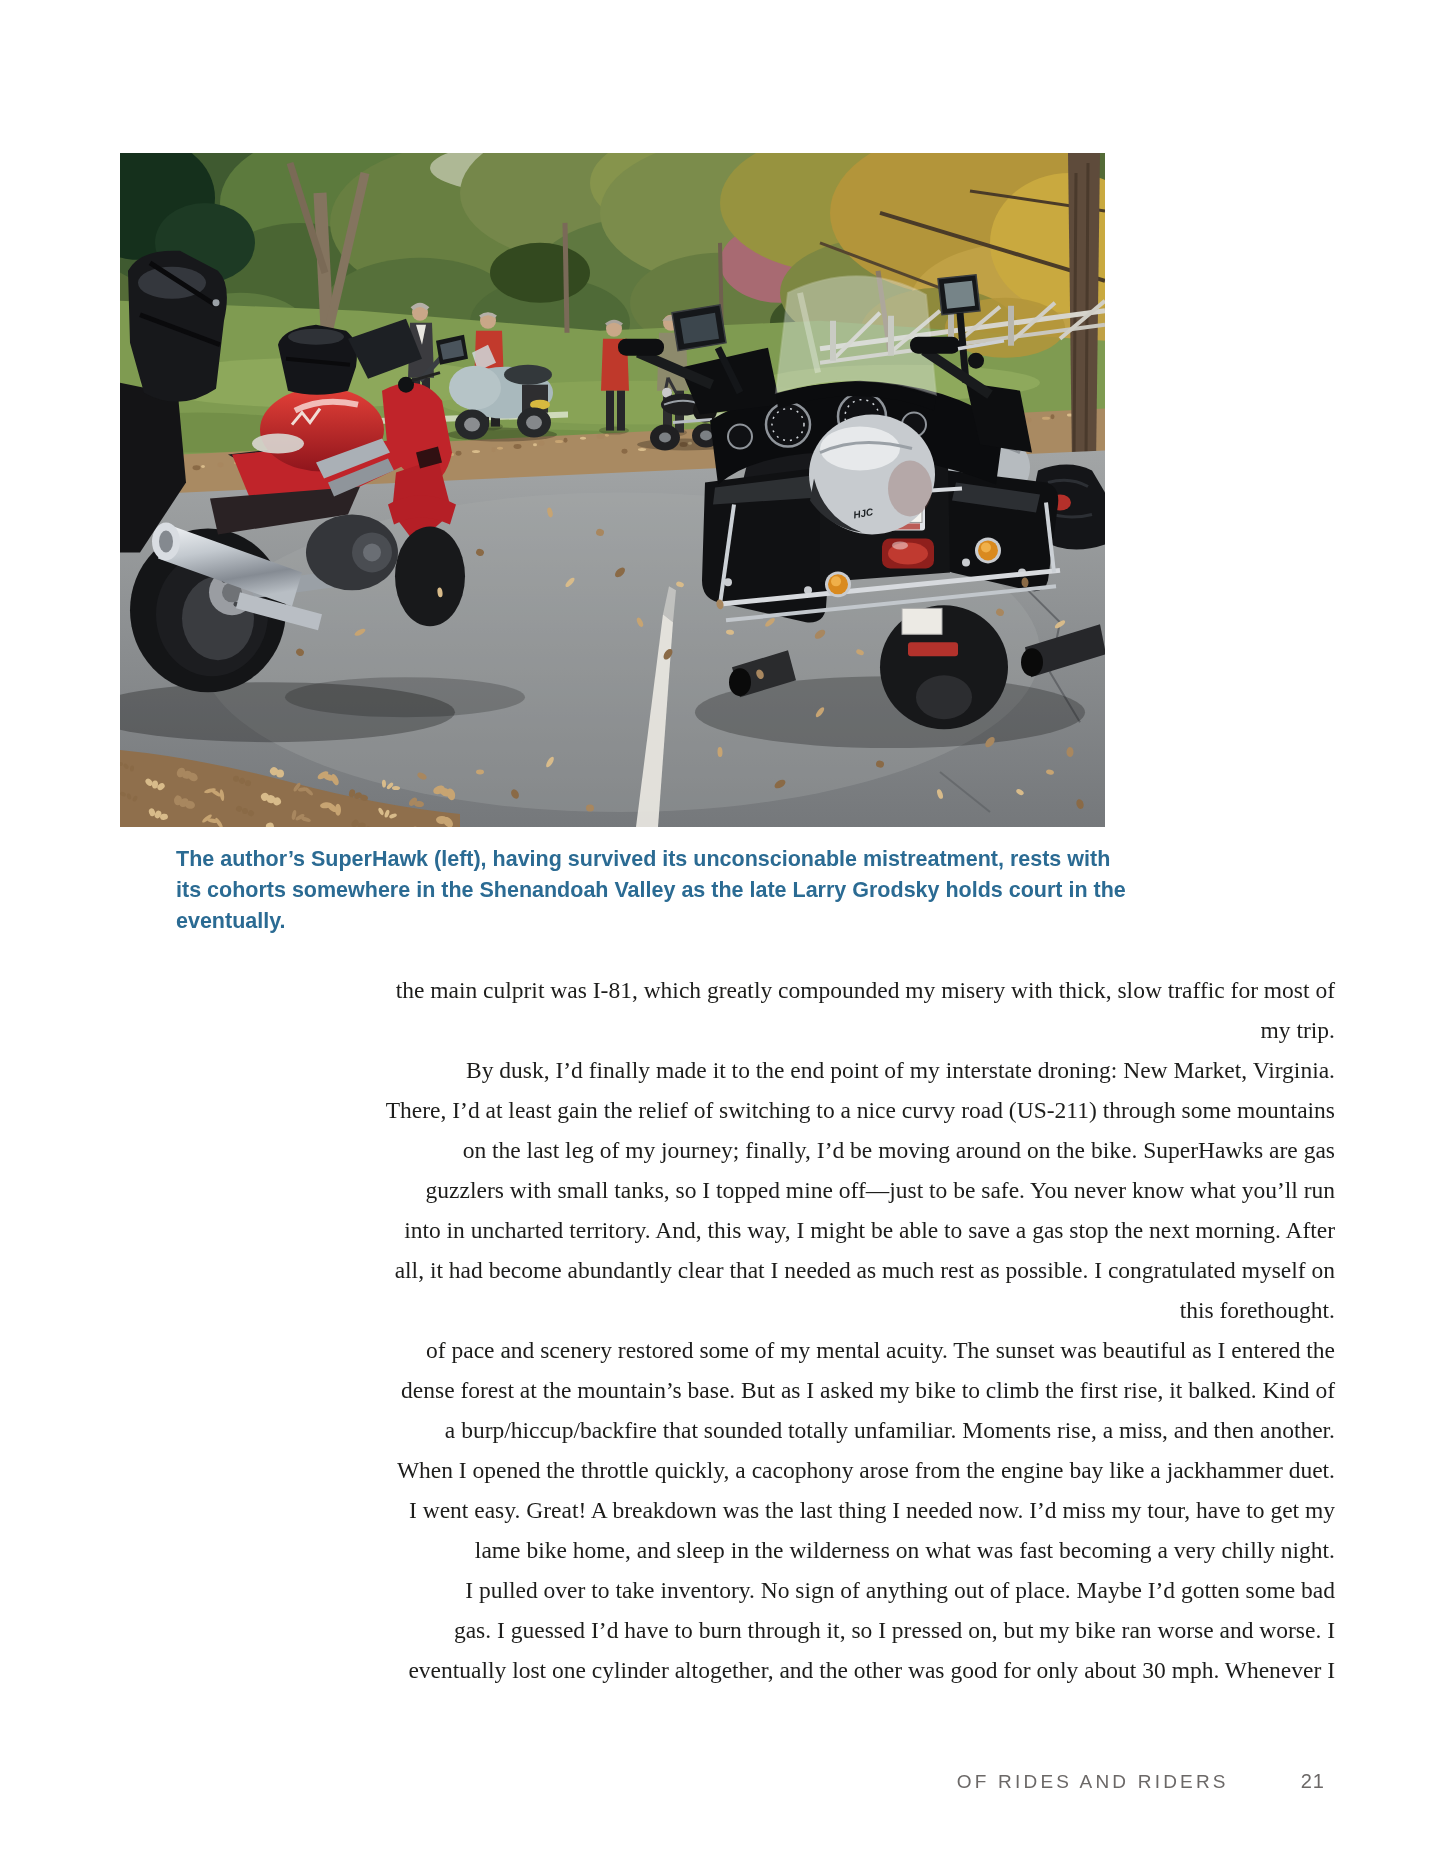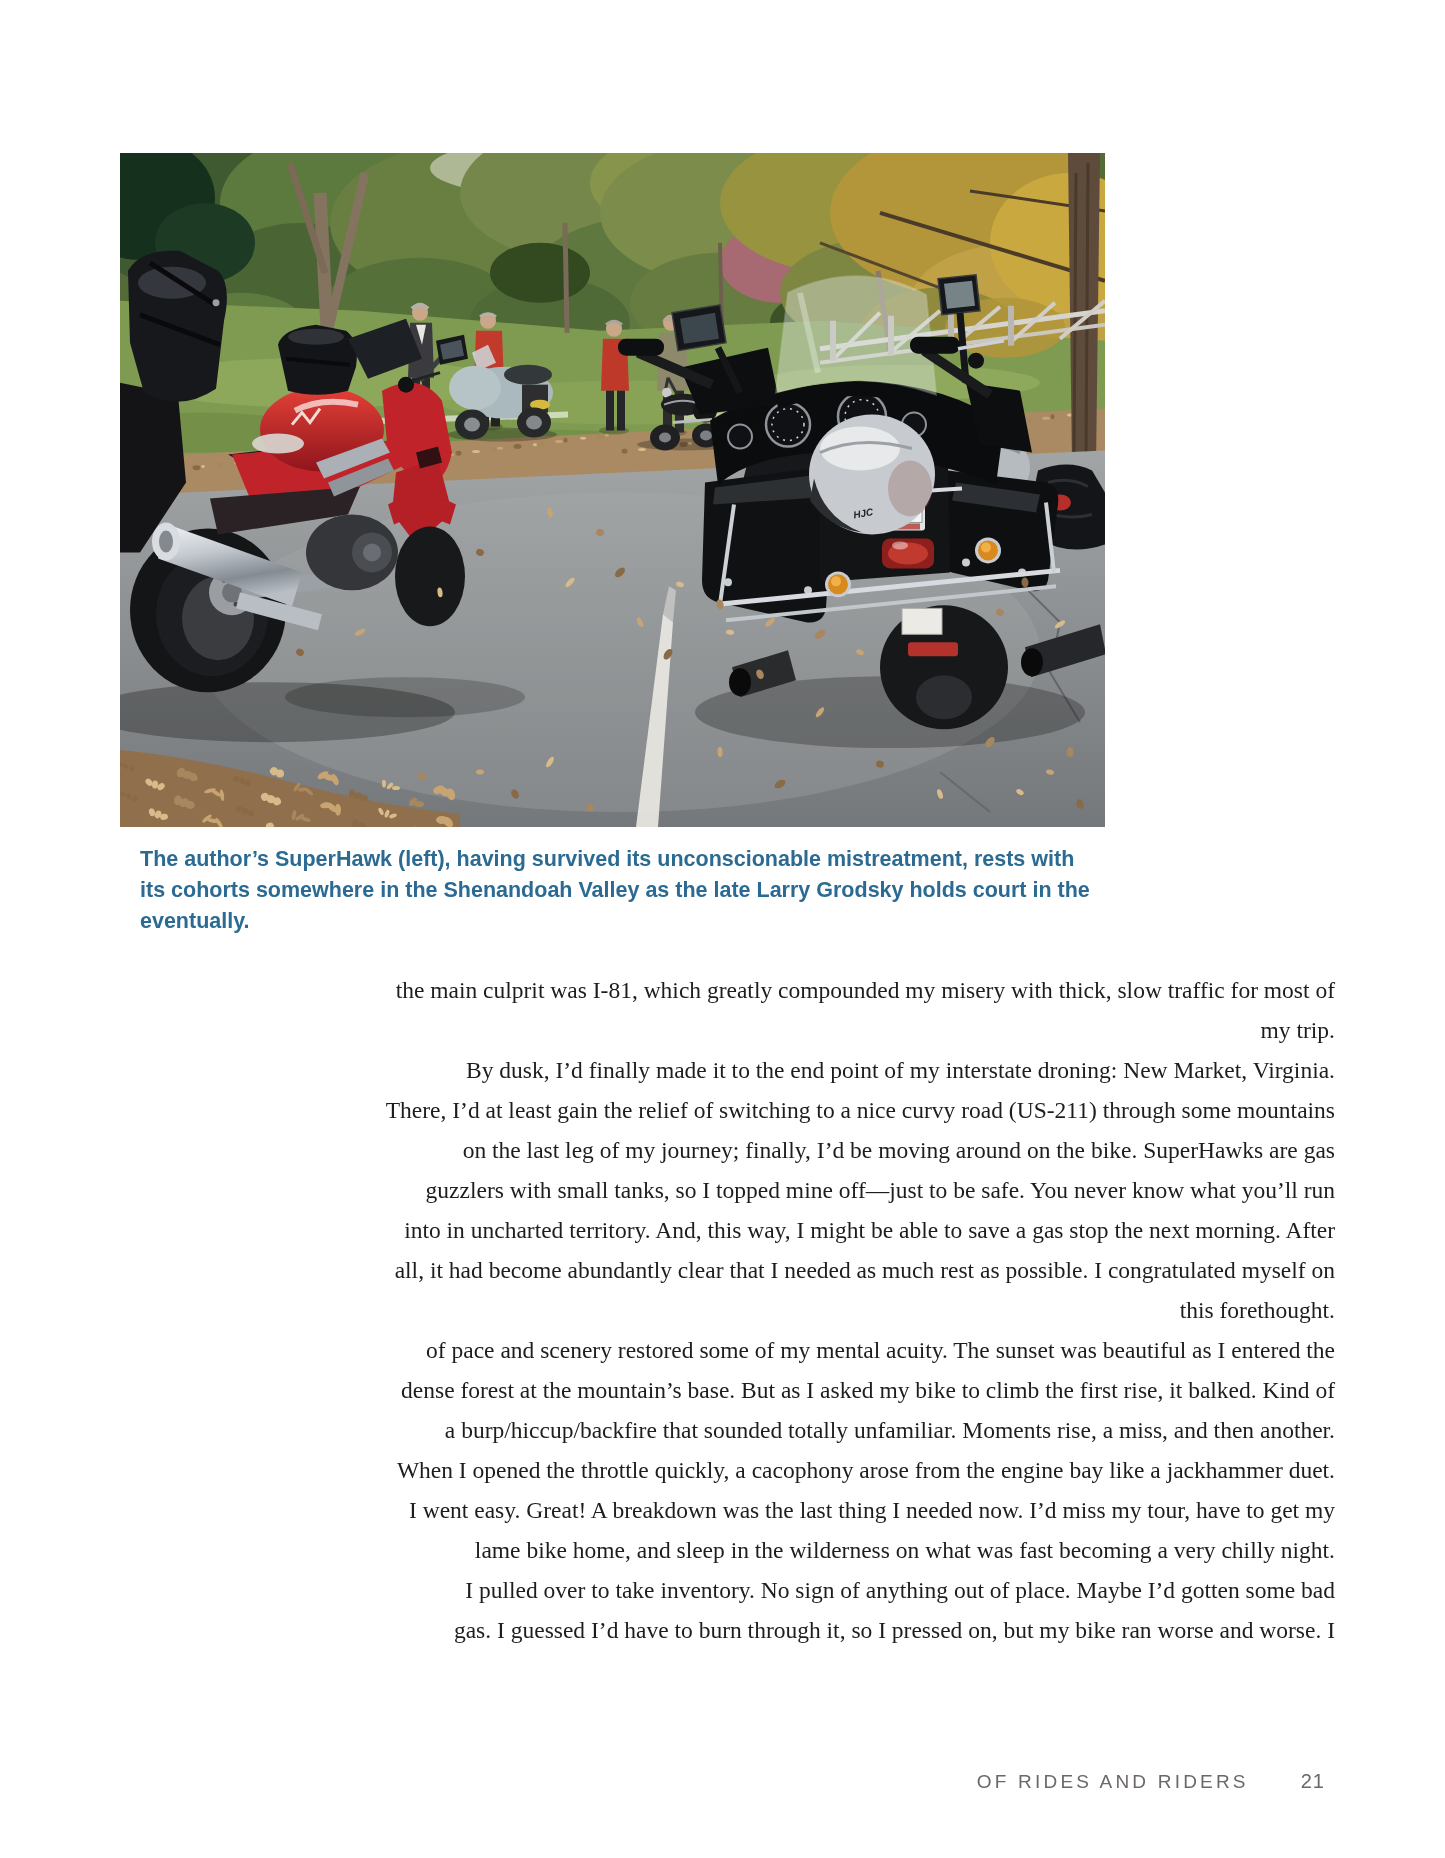--- a/index.html
+++ b/index.html
@@ -3,30 +3,30 @@
 <meta charset="utf-8">
 <style>
   html,body{margin:0;padding:0;background:#ffffff;}
   .page{position:relative;width:1445px;height:1858px;background:#ffffff;overflow:hidden;
         font-family:"Liberation Sans",sans-serif;}
   .photo{position:absolute;left:120px;top:153px;width:985px;height:674px;margin:0;padding:0;}
   .photo svg{display:block;width:100%;height:100%;}
   .caption{position:absolute;left:140px;top:844px;width:980px;
            font-family:"Liberation Sans",sans-serif;font-weight:700;
            font-size:21.5px;line-height:31px;color:var(--caption-color,#2b6b93);}
-  .caption .cap-line{white-space:pre;}
+  .caption .cap-line{white-space:pre;margin-left:36px;}
   .bodytext{position:absolute;left:120px;top:970px;width:1215px;
             font-family:"Liberation Serif",serif;font-size:23.5px;line-height:40px;
             color:var(--body-color,#1d1d1b);}
   .bodytext .line{white-space:pre;text-align:right;}
   .bodytext .line.indent{padding-left:30px;}
   .footer{position:absolute;left:120px;top:1770px;width:1205px;text-align:right;
           font-family:"Liberation Sans",sans-serif;font-size:19px;
           color:var(--footer-color,#6b6867);letter-spacing:3.2px;}
-  .footer .pagenum{display:inline-block;margin-left:52px;letter-spacing:1px;font-size:20px;}
+  .footer .pagenum{display:inline-block;margin-left:72px;letter-spacing:1px;font-size:20px;}
 </style>
 </head>
 <body>
 
 <div class="page">
 
   <figure class="photo">
   <svg viewBox="0 0 985 675" preserveAspectRatio="none">
     <defs>
       <linearGradient id="roadGrad" x1="0" y1="0" x2="0" y2="1">
@@ -585,19 +585,20 @@
       <div class="line">all, it had become abundantly clear that I needed as much rest as possible. I congratulated myself on</div>
       <div class="line">this forethought.</div>
       <div class="line">of pace and scenery restored some of my mental acuity. The sunset was beautiful as I entered the</div>
       <div class="line">dense forest at the mountain’s base. But as I asked my bike to climb the first rise, it balked. Kind of</div>
       <div class="line">a burp/hiccup/backfire that sounded totally unfamiliar. Moments rise, a miss, and then another.</div>
       <div class="line">When I opened the throttle quickly, a cacophony arose from the engine bay like a jackhammer duet.</div>
       <div class="line">I went easy. Great! A breakdown was the last thing I needed now. I’d miss my tour, have to get my</div>
       <div class="line">lame bike home, and sleep in the wilderness on what was fast becoming a very chilly night.</div>
       <div class="line indent">I pulled over to take inventory. No sign of anything out of place. Maybe I’d gotten some bad</div>
       <div class="line">gas. I guessed I’d have to burn through it, so I pressed on, but my bike ran worse and worse. I</div>
+      <div class="line">eventually lost one cylinder altogether, and the other was good for only about 30 mph. Whenever I</div>
     </div>
 
   <div class="footer">
     <span>OF RIDES AND RIDERS</span><span class="pagenum">21</span>
   </div>
 
 </div>
 
 </body></html>

